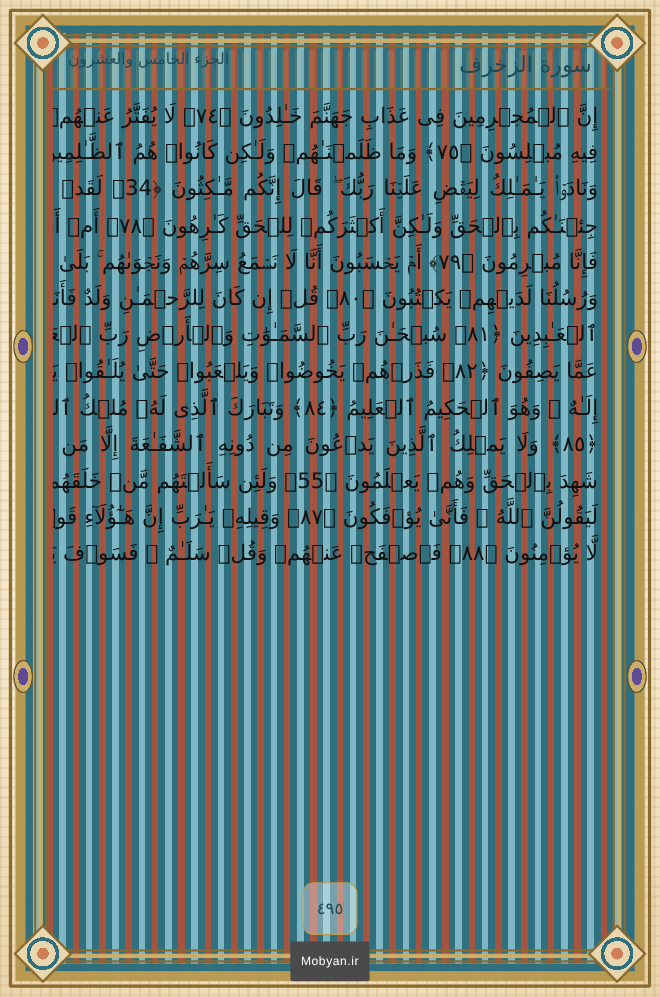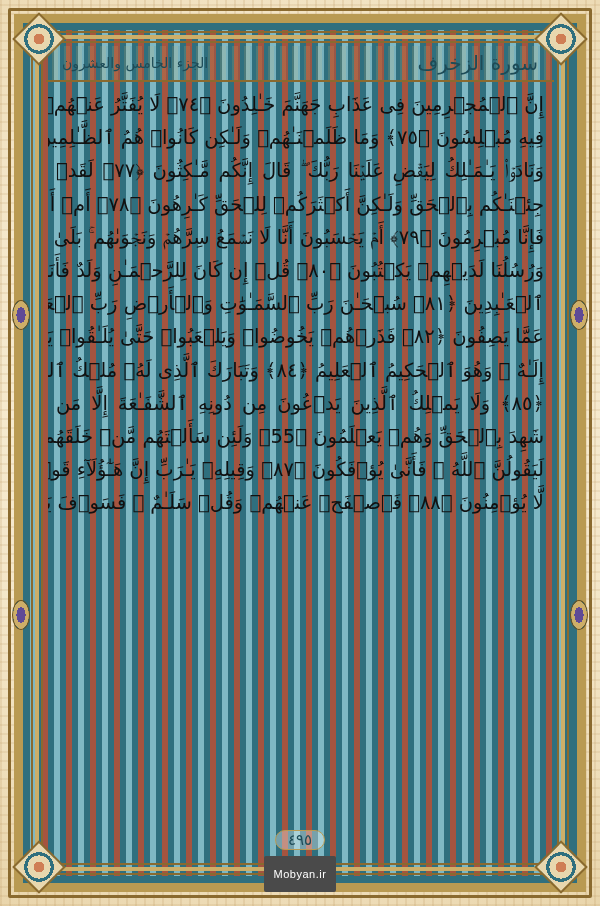--- a/index.html
+++ b/index.html
@@ -108,21 +108,21 @@
   .header {
     position: absolute;
     left: 46px; right: 46px; top: 46px;
     height: 36px;
     background:
       repeating-linear-gradient(90deg,
         rgba(47,111,126,0.10) 0 6px,
         rgba(205,174,104,0.18) 6px 12px);
     border-bottom: 2px solid #8a6a2f;
     display: flex;
-    align-items: center;
+    align-items: flex-start;
     justify-content: space-between;
     padding: 0 16px;
     box-sizing: border-box;
   }
   .header .juz, .header .sura {
     font-family: "DejaVu Sans", "Liberation Sans", sans-serif;
     font-size: 14px;
     color: #1d4b57;
     direction: rtl;
     white-space: nowrap;
@@ -162,21 +162,21 @@
     position: absolute;
     left: 0; right: 0;
     bottom: 56px;
     text-align: center;
     font-size: 15px;
     color: #1d4b57;
     direction: rtl;
   }
   .page-number span {
     display: inline-block;
-    padding: 0 12px;
+    padding: 14px 12px;
     border: 1px solid #b99a52;
     border-radius: 10px;
     background: rgba(255,255,255,0.35);
   }
   .site-tag {
     position: absolute;
     left: 0; right: 0;
     bottom: 14px;
     text-align: center;
   }
@@ -214,21 +214,21 @@
   <div class="medallion" style="right:12px; top:600px;"></div>
 
   <div class="header">
     <div class="juz">الجزء الخامس والعشرون</div>
     <div class="sura">سورة الزخرف</div>
   </div>
 
   <div class="text-area">
     <p class="ayah-line">إِنَّ ٱلۡمُجۡرِمِينَ فِى عَذَابِ جَهَنَّمَ خَـٰلِدُونَ ﴿٧٤﴾ لَا يُفَتَّرُ عَنۡهُمۡ وَهُمۡ</p>
     <p class="ayah-line">فِيهِ مُبۡلِسُونَ ﴿٧٥﴾ وَمَا ظَلَمۡنَـٰهُمۡ وَلَـٰكِن كَانُوا۟ هُمُ ٱلظَّـٰلِمِينَ ﴿٧٦﴾</p>
-    <p class="ayah-line">وَنَادَوۡا۟ يَـٰمَـٰلِكُ لِيَقۡضِ عَلَيۡنَا رَبُّكَ ۖ قَالَ إِنَّكُم مَّـٰكِثُونَ ﴿٧٧﴾ لَقَدۡ</p>
+    <p class="ayah-line">وَنَادَوۡا۟ يَـٰمَـٰلِكُ لِيَقۡضِ عَلَيۡنَا رَبُّكَ ۖ قَالَ إِنَّكُم مَّـٰكِثُونَ ﴿34﴾ لَقَدۡ</p>
     <p class="ayah-line">جِئۡنَـٰكُم بِٱلۡحَقِّ وَلَـٰكِنَّ أَكۡثَرَكُمۡ لِلۡحَقِّ كَـٰرِهُونَ ﴿٧٨﴾ أَمۡ أَبۡرَمُوٓا۟ أَمۡرًا</p>
     <p class="ayah-line">فَإِنَّا مُبۡرِمُونَ ﴿٧٩﴾ أَمۡ يَحۡسَبُونَ أَنَّا لَا نَسۡمَعُ سِرَّهُمۡ وَنَجۡوَىٰهُم ۚ بَلَىٰ</p>
     <p class="ayah-line">وَرُسُلُنَا لَدَيۡهِمۡ يَكۡتُبُونَ ﴿٨٠﴾ قُلۡ إِن كَانَ لِلرَّحۡمَـٰنِ وَلَدٌ فَأَنَا۠ أَوَّلُ</p>
     <p class="ayah-line">ٱلۡعَـٰبِدِينَ ﴿٨١﴾ سُبۡحَـٰنَ رَبِّ ٱلسَّمَـٰوَٰتِ وَٱلۡأَرۡضِ رَبِّ ٱلۡعَرۡشِ</p>
     <p class="ayah-line">عَمَّا يَصِفُونَ ﴿٨٢﴾ فَذَرۡهُمۡ يَخُوضُوا۟ وَيَلۡعَبُوا۟ حَتَّىٰ يُلَـٰقُوا۟ يَوۡمَهُمُ</p>
     <p class="ayah-line">إِلَـٰهٌ ۚ وَهُوَ ٱلۡحَكِيمُ ٱلۡعَلِيمُ ﴿٨٤﴾ وَتَبَارَكَ ٱلَّذِى لَهُۥ مُلۡكُ ٱلسَّمَـٰوَٰتِ</p>
     <p class="ayah-line">﴿٨٥﴾ وَلَا يَمۡلِكُ ٱلَّذِينَ يَدۡعُونَ مِن دُونِهِ ٱلشَّفَـٰعَةَ إِلَّا مَن</p>
     <p class="ayah-line">شَهِدَ بِٱلۡحَقِّ وَهُمۡ يَعۡلَمُونَ ﴿55﴾ وَلَئِن سَأَلۡتَهُم مَّنۡ خَلَقَهُمۡ</p>
     <p class="ayah-line">لَيَقُولُنَّ ٱللَّهُ ۖ فَأَنَّىٰ يُؤۡفَكُونَ ﴿٨٧﴾ وَقِيلِهِۦ يَـٰرَبِّ إِنَّ هَـٰٓؤُلَآءِ قَوۡمٌ</p>
     <p class="ayah-line">لَّا يُؤۡمِنُونَ ﴿٨٨﴾ فَٱصۡفَحۡ عَنۡهُمۡ وَقُلۡ سَلَـٰمٌ ۚ فَسَوۡفَ يَعۡلَمُونَ ﴿٨٩﴾</p>

